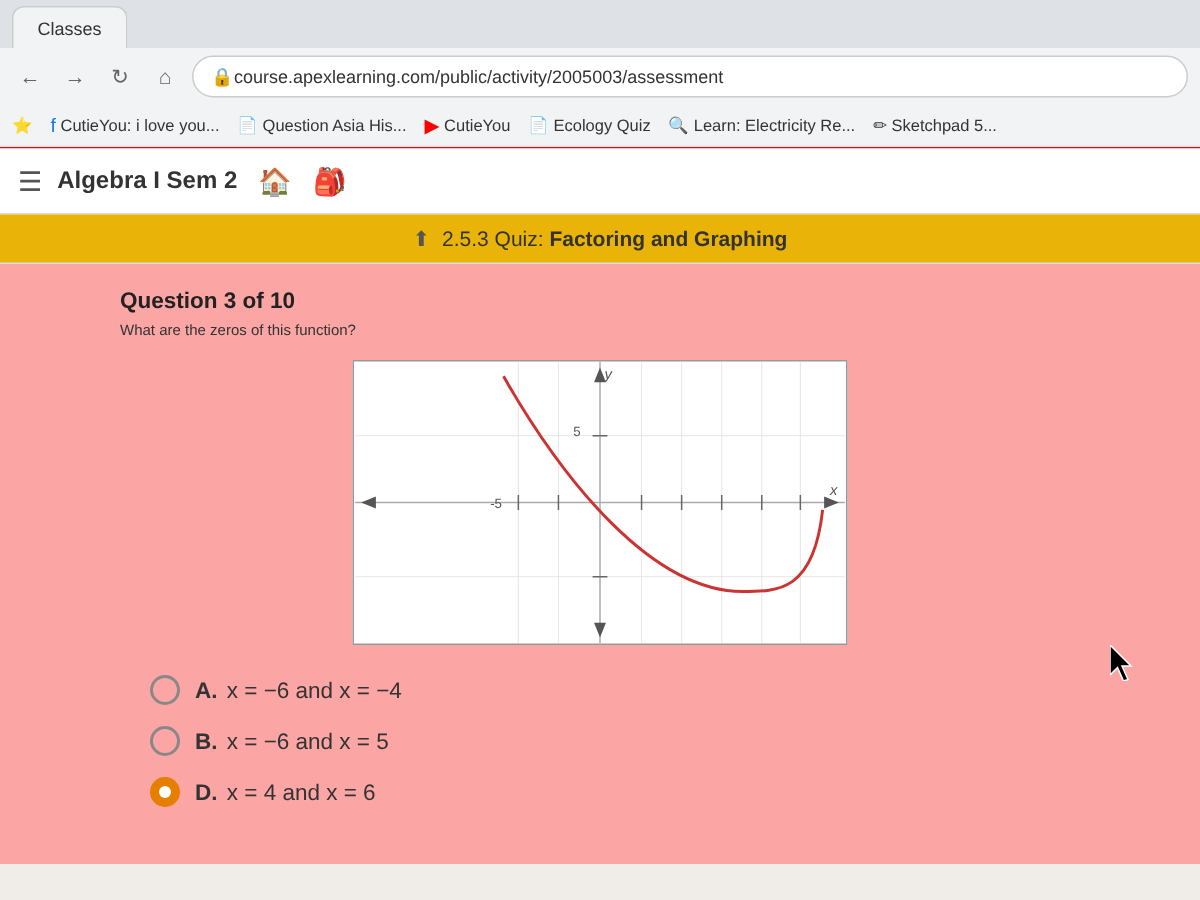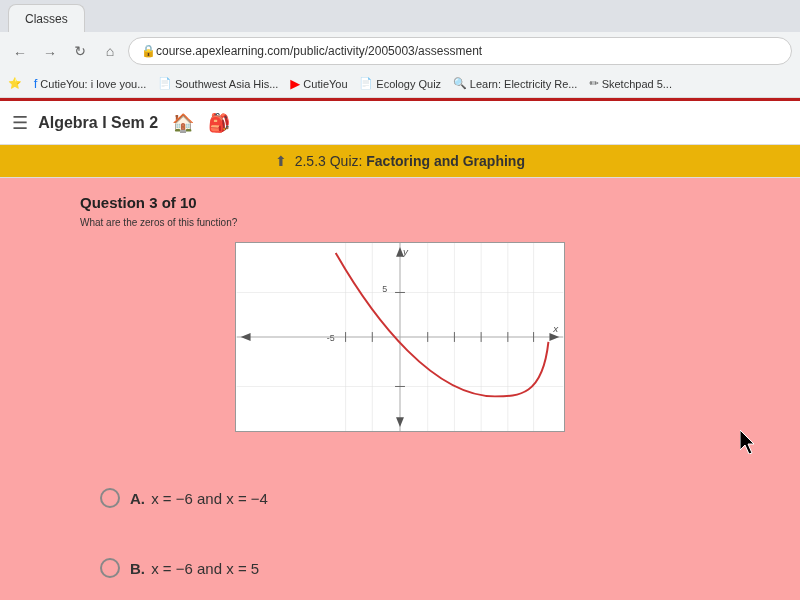--- a/index.html
+++ b/index.html
@@ -8,21 +8,21 @@
       height: 600px;
       overflow: hidden;
       background: #e8e4df;
       font-family: Arial, sans-serif;
       font-size: 14px;
     }
 
     
     .browser-chrome {
       background: #f1f3f4;
-      border-bottom: 3px solid #b91c1c;
+      border-bottom: 1px solid #b91c1c;
     }
 
     .tab-bar {
       background: #dee1e6;
       height: 32px;
       display: flex;
       align-items: flex-end;
       padding-left: 8px;
     }
 
@@ -193,21 +193,20 @@
       padding-left: 20px;
     }
 
     .answer-item {
       display: flex;
       align-items: center;
       gap: 10px;
       font-size: 15px;
       color: #333;
       cursor: pointer;
-      margin-top: 36px;
     }
 
     .radio-circle {
       width: 20px;
       height: 20px;
       border-radius: 50%;
       border: 2px solid #888;
       display: flex;
       align-items: center;
       justify-content: center;
@@ -264,21 +263,21 @@
   <div class="bookmarks-bar">
     <span class="bookmark-item">
       <span>⭐</span>
     </span>
     <span class="bookmark-item">
       <span class="fb-icon">f</span>
       <span>CutieYou: i love you...</span>
     </span>
     <span class="bookmark-item">
       <span>📄</span>
-      <span>Southwest Asia His...</span>
+      <span>Question Asia His...</span>
     </span>
     <span class="bookmark-item">
       <span class="yt-icon">▶</span>
       <span>CutieYou</span>
     </span>
     <span class="bookmark-item">
       <span>📄</span>
       <span>Ecology Quiz</span>
     </span>
     <span class="bookmark-item">

